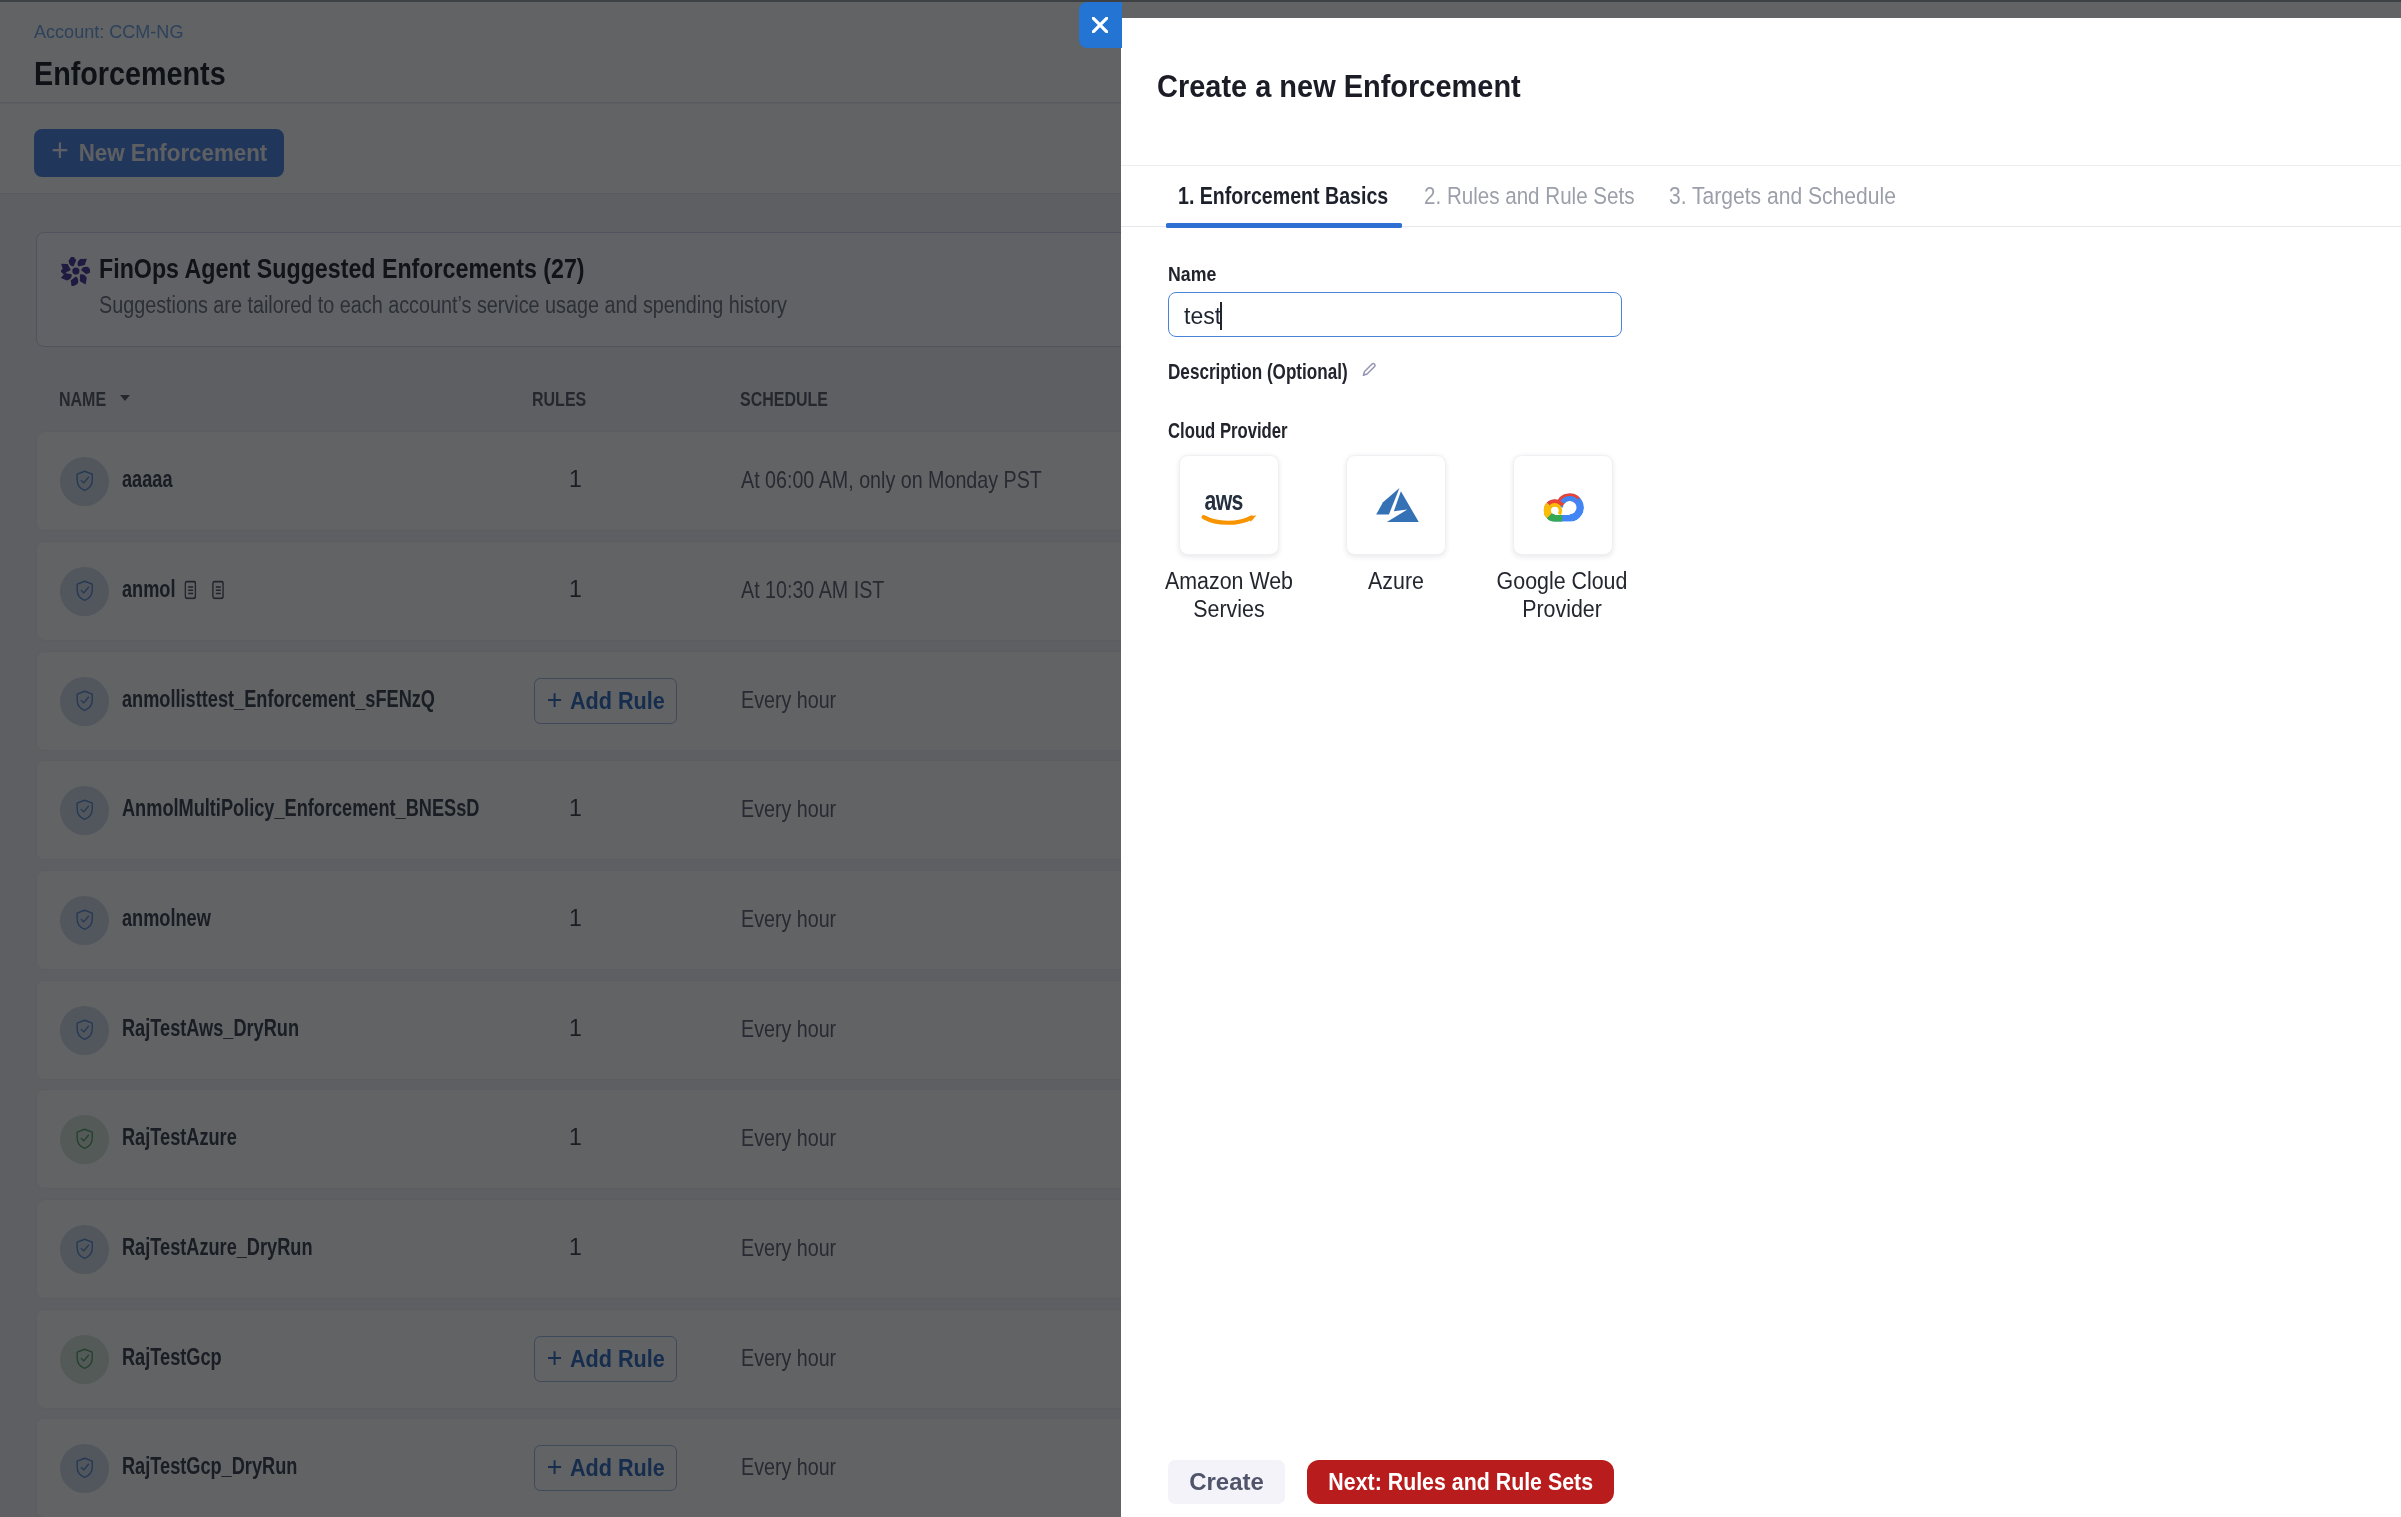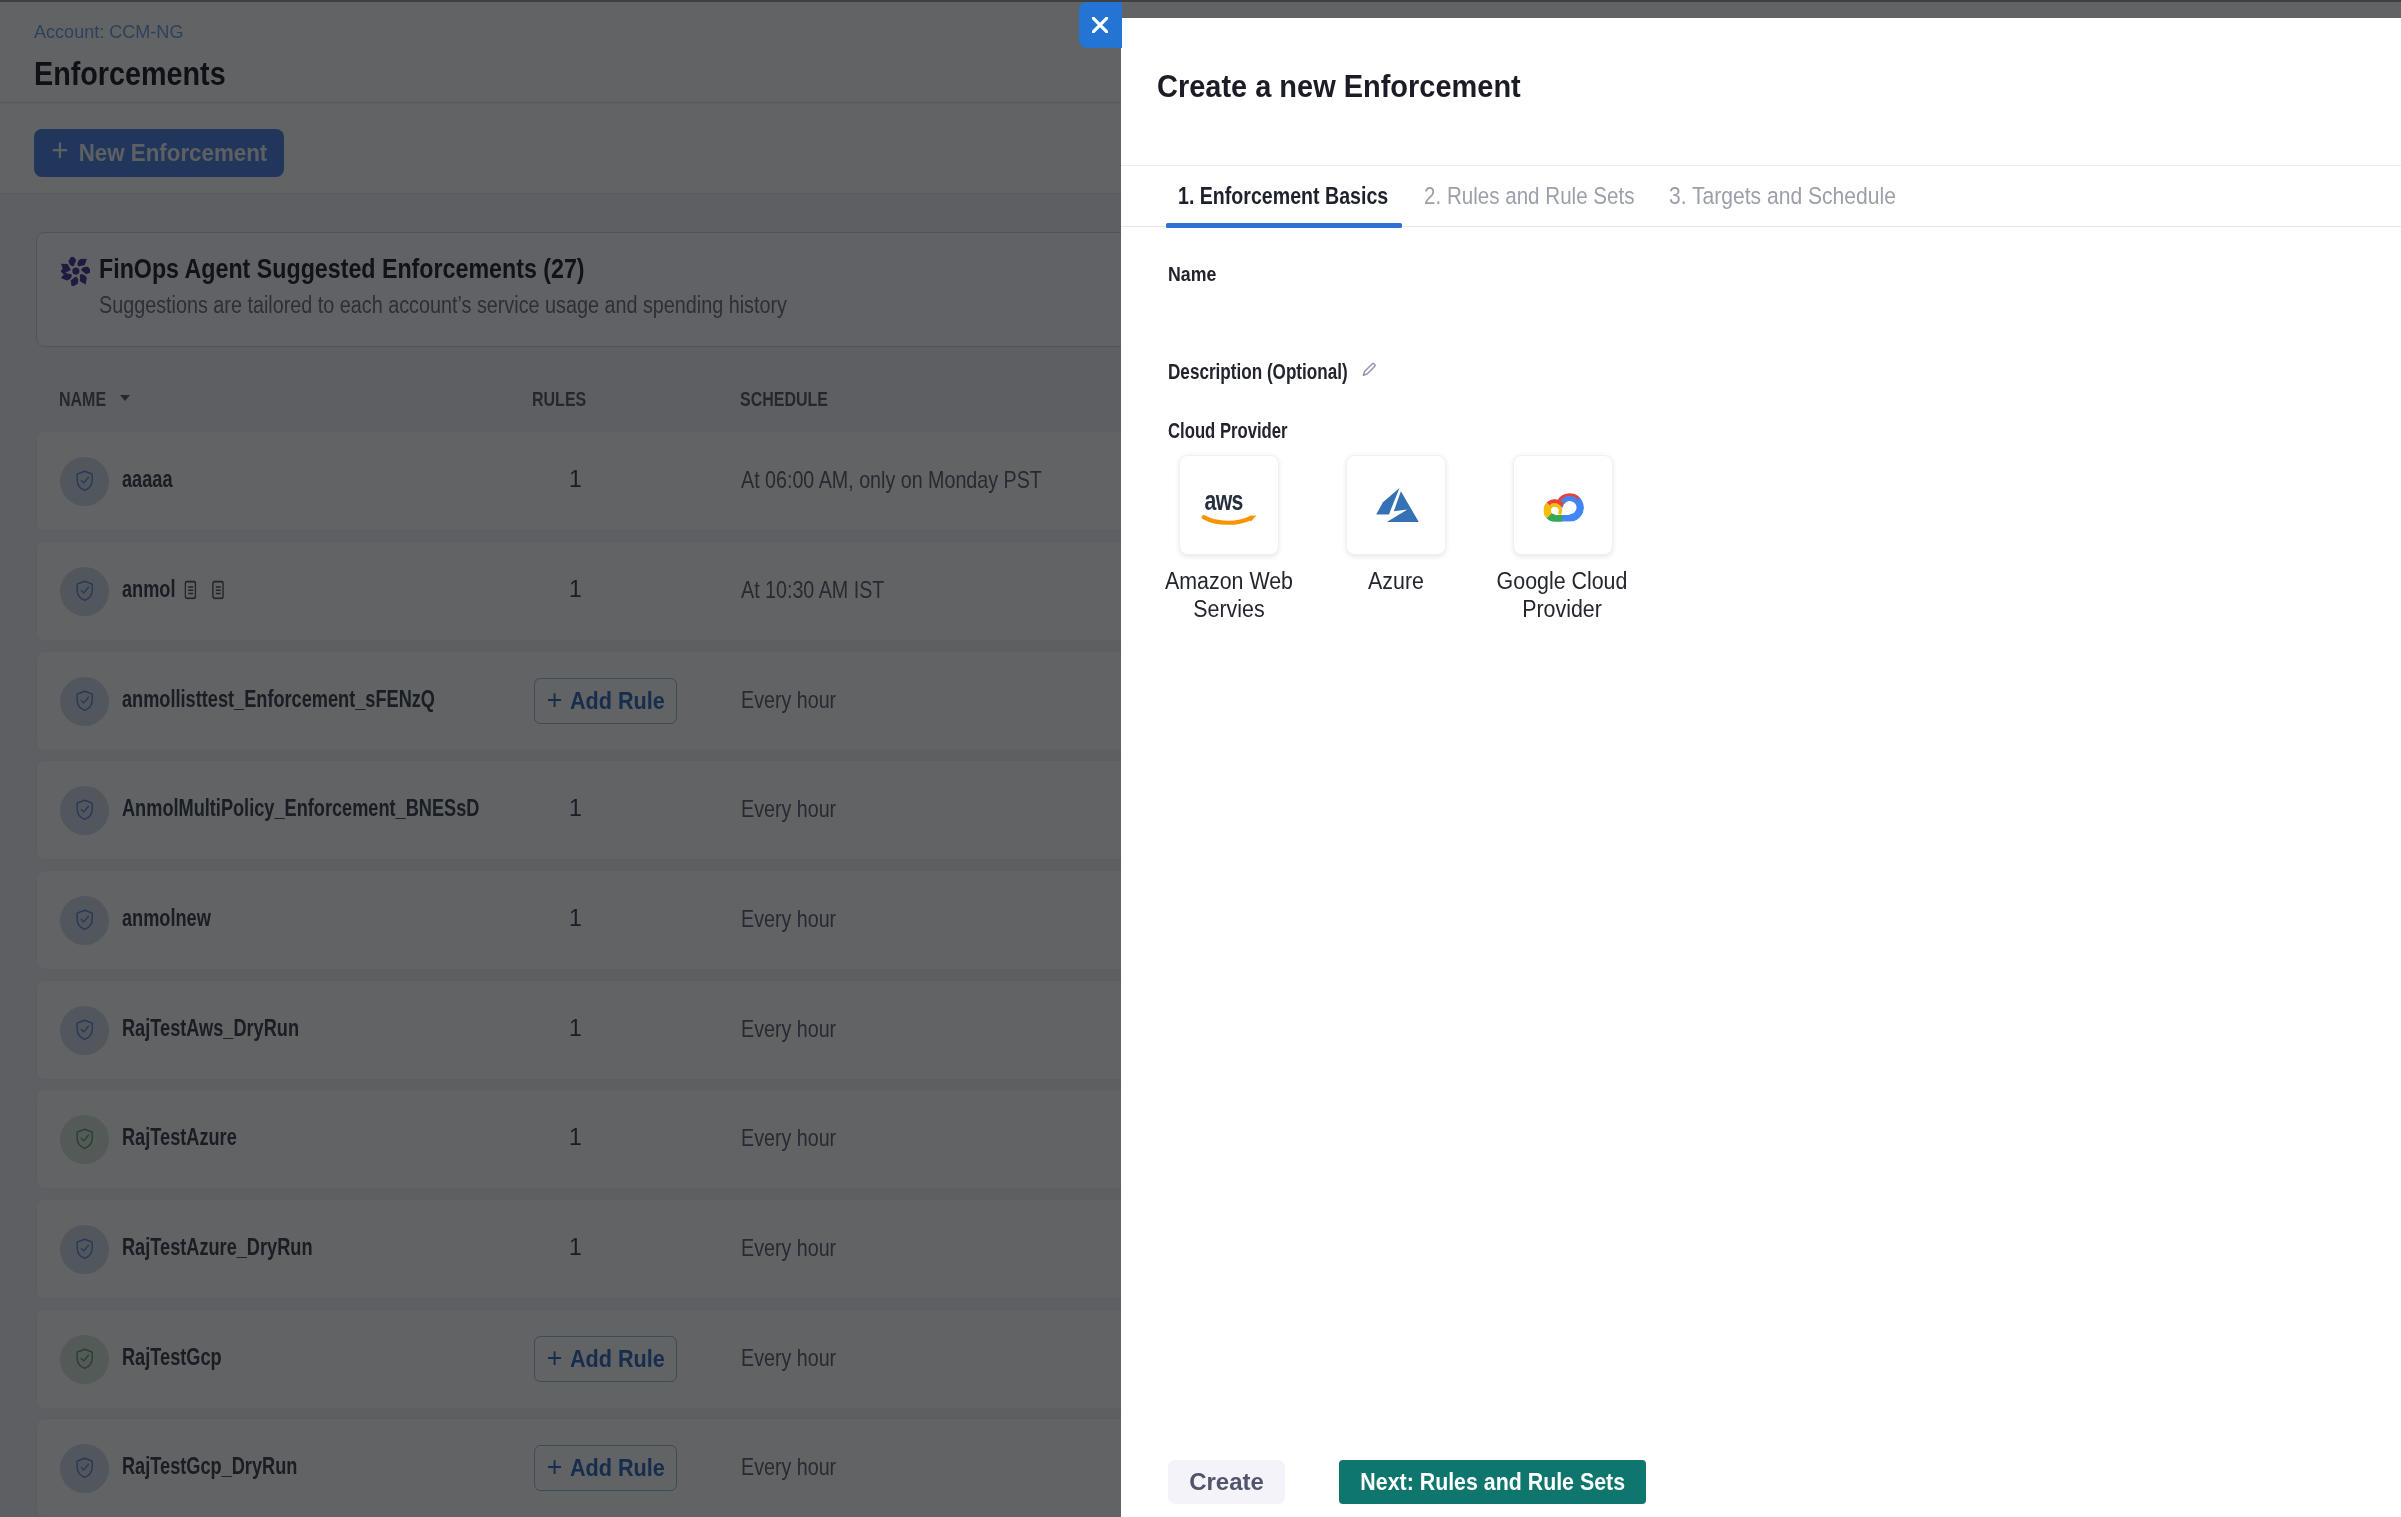--- a/index.html
+++ b/index.html
@@ -48,21 +48,21 @@
 .tab.active { color:#1d212b; font-weight:700; }
 .tabind { position:absolute; left:45px; bottom:-2.4px; width:236px; height:5.5px; background:#2e71d2; border-radius:1.6px; }
 .flabel { position:absolute; font-weight:700; color:#22242d; transform-origin:left top; white-space:nowrap; }
 .input { position:absolute; left:47px; top:274px; width:454px; height:45px; border:1.6px solid #4a84d9; border-radius:8px; background:#fff; }
 .input .val { position:absolute; left:15px; top:9.5px; font-size:23px; color:#1d2430; }
 .input .caretline { position:absolute; left:51px; top:8.7px; width:1.6px; height:28px; background:#20242c; }
 .pencil { position:absolute; left:238px; top:341px; }
 .pcard { position:absolute; top:437px; width:100px; height:100px; background:#fff; border:0.8px solid #eef0f3; border-radius:8.7px; box-shadow:0 1.6px 5.5px rgba(40,41,61,0.10); }
 .plabel { position:absolute; top:549px; width:198px; text-align:center; font-size:23px; color:#23262e; line-height:28px; transform:scaleX(0.93); }
 .cancel { position:absolute; left:47px; top:1442px; width:117px; height:44px; background:#f3f3f9; border-radius:7.1px; color:#50556b; font-size:24px; font-weight:700; display:flex; align-items:center; justify-content:center; }
-.next { position:absolute; left:186px; top:1442px; width:307px; height:44px; background:#0f766e; border-radius:4px; color:#fff; font-size:24px; font-weight:700; display:flex; align-items:center; justify-content:center;margin-left:32px; }
+.next { position:absolute; left:186px; top:1442px; width:307px; height:44px; background:#b91c1c; border-radius:12px; color:#fff; font-size:24px; font-weight:700; display:flex; align-items:center; justify-content:center; }
 .next .in { transform:scaleX(0.89); white-space:nowrap; }
 </style>
 </head>
 <body>
 <div class="page">
   <div class="hdr">
     <div class="crumb">Account: CCM-NG</div>
     <div class="ptitle">Enforcements</div>
   </div>
   <div class="toolbar">
@@ -221,20 +221,24 @@
 <div class="overlay"></div>
 <div class="drawer">
   <div class="dtitle">Create a new Enforcement</div>
   <div class="tabs">
     <div class="tab active" style="left:57px; transform:scaleX(0.80);">1. Enforcement Basics</div>
     <div class="tab" style="left:303px; transform:scaleX(0.84);">2. Rules and Rule Sets</div>
     <div class="tab" style="left:548px; transform:scaleX(0.86);">3. Targets and Schedule</div>
     <div class="tabind"></div>
   </div>
   <div class="flabel" style="left:47px; top:244px; font-size:20.6px; transform:scaleX(0.86);">Name</div>
+  <div class="input">
+      <span class="val">test</span>
+      <span class="caretline"></span>
+    </div>
   <div class="flabel" style="left:47px; top:342px; font-size:21.4px; transform:scaleX(0.80);">Description (Optional)</div>
   <svg class="pencil" width="20.6" height="20.6" viewBox="0 0 26 26">
       <path d="M5.5 20.5 L7 15.8 L16.5 6.3 a2 2 0 0 1 2.8 0 l0.4 0.4 a2 2 0 0 1 0 2.8 L10.2 19 L5.5 20.5 Z" fill="none" stroke="#9393b2" stroke-width="1.9" stroke-linejoin="round"></path>
     </svg>
   <div class="flabel" style="left:47px; top:401px; font-size:21.4px; transform:scaleX(0.78);">Cloud Provider</div>
   <div class="pcard" style="left:58px;">
     <svg width="73" height="47" viewBox="0 0 92 60" style="position:absolute;left:13.4px;top:28.5px;">
       <text x="14" y="32" font-family="Liberation Sans, sans-serif" font-weight="bold" font-size="36" letter-spacing="-1" fill="#252f3e" textLength="49" lengthAdjust="spacingAndGlyphs">aws</text>
       <path d="M13 41 C 30 50.5, 57 50.5, 74 41.5" fill="none" stroke="#f79400" stroke-width="5.4" stroke-linecap="round"></path>
       <path d="M73 47 L80.5 38.5 L70.5 40.5 Z" fill="#f79400"></path>

